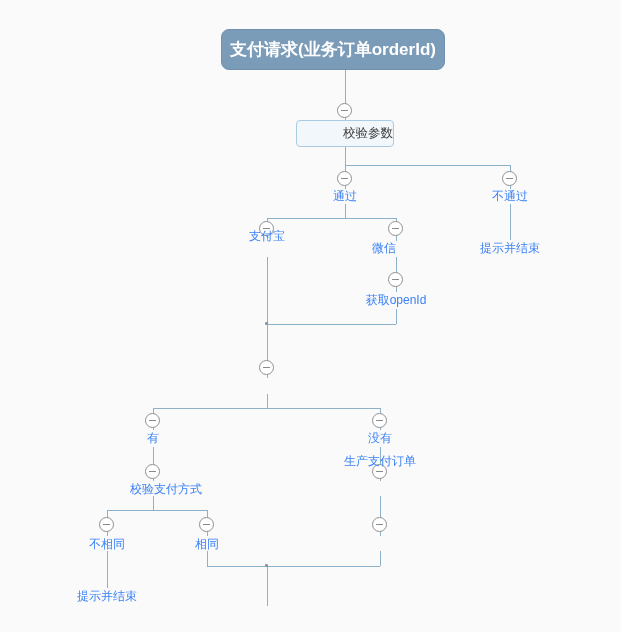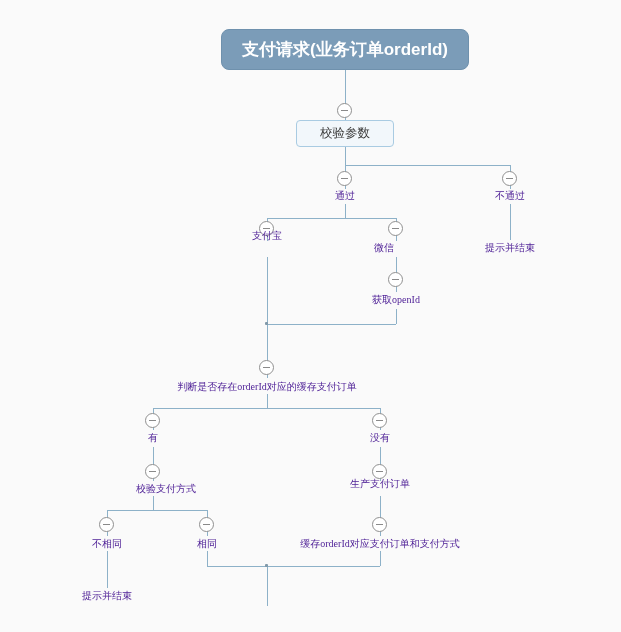--- a/index.html
+++ b/index.html
@@ -16,21 +16,21 @@
     overflow: hidden;
   }
   svg.connectors {
     position: absolute;
     left: 0; top: 0;
     width: 621px; height: 632px;
   }
   .root-node {
     position: absolute;
     left: 221px; top: 29px;
-    width: 248px; height: 41px;
+    width: 224px; height: 41px;
     background: #7b9cb8;
     border: 1px solid #6f91ad;
     border-radius: 8px;
     box-sizing: border-box;
     color: #ffffff;
     font-size: 17px;
     font-weight: bold;
     line-height: 39px;
     text-align: center;
     white-space: nowrap;
@@ -39,32 +39,31 @@
     position: absolute;
     left: 296px; top: 120px;
     width: 98px; height: 27px;
     background: #f2f7fb;
     border: 1px solid #a9cbe2;
     border-radius: 4px;
     box-sizing: border-box;
     color: #3a3a3a;
     font-size: 12.5px;
     line-height: 25px;
-    text-align: center;
+    text-align: right;
     white-space: nowrap;
   }
   .label {
     position: absolute;
     transform: translateX(-50%);
-    color: #4c1d95;
-    font-size: 10px;
+    color: #3b82f6;
+    font-size: 12px;
     line-height: 16px;
     height: 16px;
     white-space: nowrap;
-    font-family: Liberation Serif, serif;
   }
   .ccircle {
     position: absolute;
     width: 15px; height: 15px;
     box-sizing: border-box;
     background: #ffffff;
     border: 1px solid #909090;
     border-radius: 50%;
   }
   .ccircle .minus {
@@ -167,24 +166,22 @@
   <div class="ccircle" style="left:372px;top:517px">
       <span class="minus"></span>
     </div>
 
   <div class="label" style="left:345px;top:188px">通过</div>
   <div class="label" style="left:510px;top:188px">不通过</div>
   <div class="label" style="left:267px;top:228px">支付宝</div>
   <div class="label" style="left:384px;top:240px">微信</div>
   <div class="label" style="left:510px;top:240px">提示并结束</div>
   <div class="label" style="left:396px;top:292px">获取openId</div>
-  <div class="label" style="left:267px;top:379px">判断是否存在orderId对应的缓存支付订单</div>
   <div class="label" style="left:153px;top:430px">有</div>
   <div class="label" style="left:380px;top:430px">没有</div>
   <div class="label" style="left:166px;top:481px">校验支付方式</div>
-  <div class="label" style="left:380px;top:476px">生产支付订单</div>
+  <div class="label" style="left:380px;top:453px">生产支付订单</div>
   <div class="label" style="left:107px;top:536px">不相同</div>
   <div class="label" style="left:207px;top:536px">相同</div>
-  <div class="label" style="left:380px;top:536px">缓存orderId对应支付订单和支付方式</div>
   <div class="label" style="left:107px;top:588px">提示并结束</div>
   <div class="label" style="left:267px;top:634px">支付</div>
 
 </div>
 
 </body></html>

